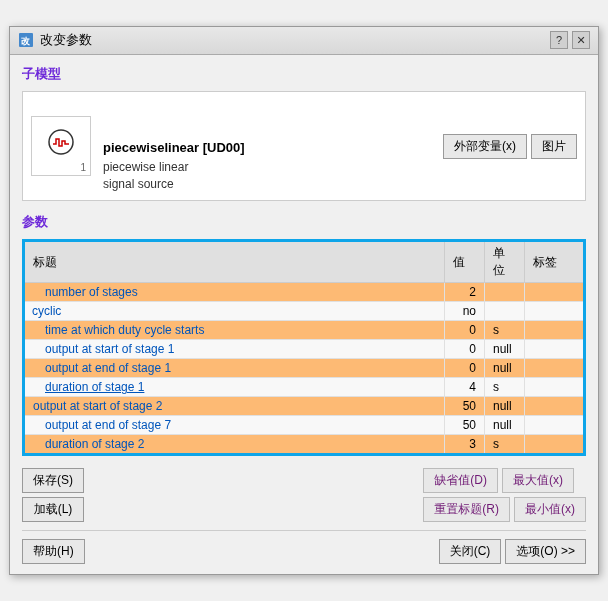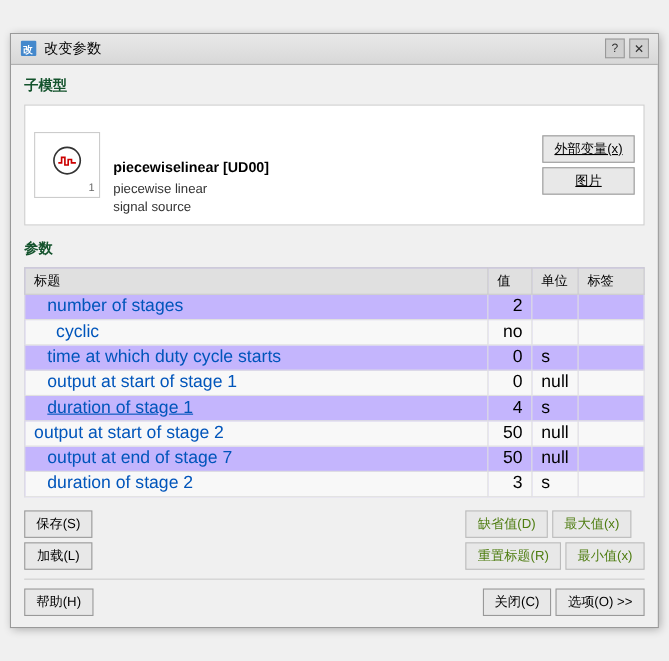--- a/index.html
+++ b/index.html
@@ -58,21 +58,21 @@
       cursor: pointer;
       color: #333;
     }
     .dialog-body {
       padding: 10px 12px;
     }
     .section-title {
       font-size: 13px;
       font-weight: bold;
       margin-bottom: 8px;
-      color: #14532d;
+      color: #6d28d9;
     }
     .submodel-section {
       margin-bottom: 12px;
     }
     .submodel-box {
       border: 1px solid #ccc;
       background: #fff;
       display: flex;
       align-items: center;
       padding: 8px;
@@ -104,58 +104,57 @@
       margin-bottom: 4px;
       margin-top: 40px;
     }
     .submodel-desc {
       font-size: 12px;
       color: #333;
       line-height: 1.4;
     }
     .submodel-buttons {
       display: flex;
-      flex-direction: column;
-      gap: 4px;
-      text-decoration: underline;
+      flex-direction: row;
+      gap: 4px;
     }
     .btn {
       background: #e8e8e8;
       border: 1px solid #999;
       padding: 3px 10px;
       font-size: 12px;
       cursor: pointer;
       font-family: inherit;
       white-space: nowrap;
     }
     .btn:disabled {
       color: #000000;
       cursor: default;
     }
     .params-section {
       margin-bottom: 12px;
     }
     .params-table {
       width: 100%;
       border-collapse: collapse;
-      border: 1px solid #0ea5e9;
-      background: #c4b5fd;
+      border: 3px solid #0ea5e9;
+      background: #fdba74;
     }
     .params-table th {
       background: #e0e0e0;
       border: 1px solid #ccc;
       padding: 3px 8px;
       text-align: left;
       font-weight: normal;
       font-size: 12px;
     }
     .params-table td {
       border: 1px solid #e0e0e0;
       padding: 2px 8px;
-      font-size: 16px;
+      font-size: 12px;
     }
     .params-table tr:nth-child(even) {
       background: #f8f8f8;
     }
     .param-name {
       color: #0055bb;
     }
     .param-value {
       text-align: right;
       width: 40px;
@@ -183,21 +182,21 @@
     }
     .bottom-right-row {
       display: flex;
       gap: 4px;
     }
     .btn-disabled {
       background: #e8e8e8;
       border: 1px solid #bbb;
       padding: 3px 10px;
       font-size: 12px;
-      color: #4d7c0f;
+      color: #701a75;
       cursor: default;
       font-family: inherit;
       white-space: nowrap;
     }
     .footer-buttons {
       display: flex;
       justify-content: space-between;
       align-items: center;
       border-top: 1px solid #ccc;
       padding-top: 8px;
@@ -269,33 +268,39 @@
           </tr>
         </thead>
         <tbody id="params-tbody">
         <tr>
               <td class="param-name" style="padding-left: 20px;">number of stages</td>
               <td class="param-value">2</td>
               <td class="param-unit"></td>
               <td class="param-tag"></td>
             </tr>
             <tr>
-              <td class="param-name" style="padding-left: 28px;">cyclic</td>
+              <td class="param-name" style="padding-left: 7px;">cyclic</td>
               <td class="param-value">no</td>
               <td class="param-unit"></td>
               <td class="param-tag"></td>
             </tr>
             <tr>
               <td class="param-name" style="padding-left: 20px;">time at which duty cycle starts</td>
               <td class="param-value">0</td>
               <td class="param-unit">s</td>
               <td class="param-tag"></td>
             </tr>
             <tr>
               <td class="param-name" style="padding-left: 20px;">output at start of stage 1</td>
+              <td class="param-value">0</td>
+              <td class="param-unit">null</td>
+              <td class="param-tag"></td>
+            </tr>
+            <tr>
+              <td class="param-name" style="padding-left: 20px;">output at end of stage 1</td>
               <td class="param-value">0</td>
               <td class="param-unit">null</td>
               <td class="param-tag"></td>
             </tr>
             <tr>
               <td class="param-name" style="padding-left: 20px; text-decoration: underline;">duration of stage 1</td>
               <td class="param-value">4</td>
               <td class="param-unit">s</td>
               <td class="param-tag"></td>
             </tr>

